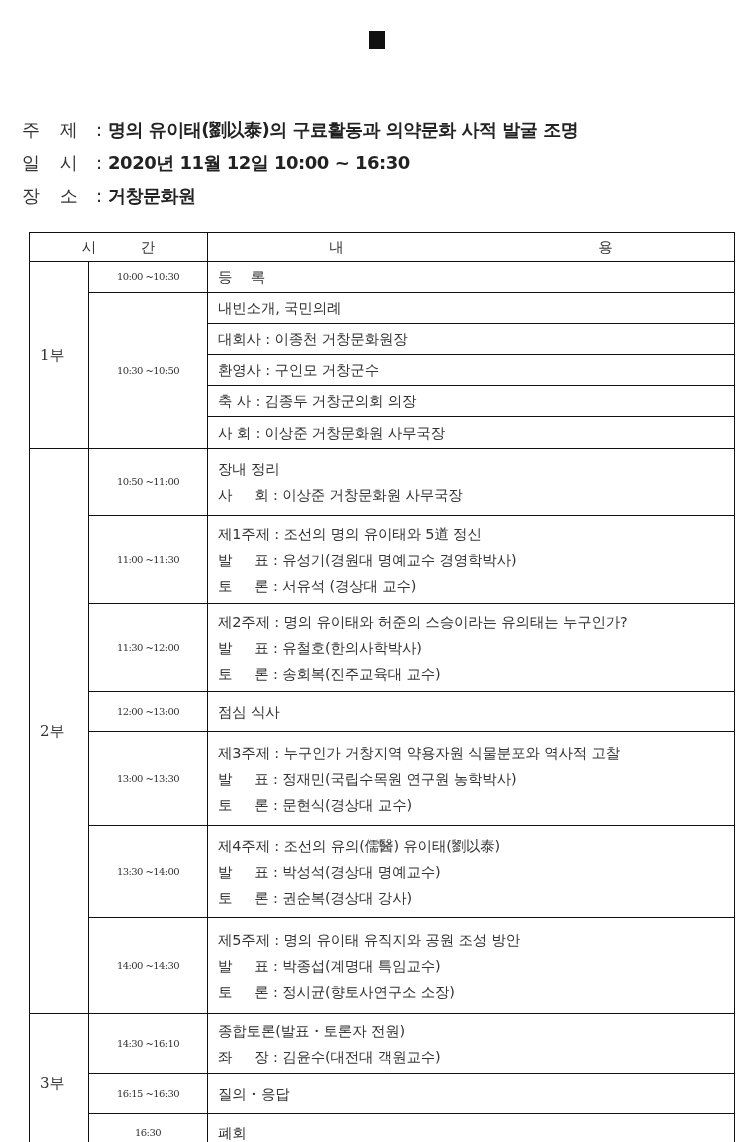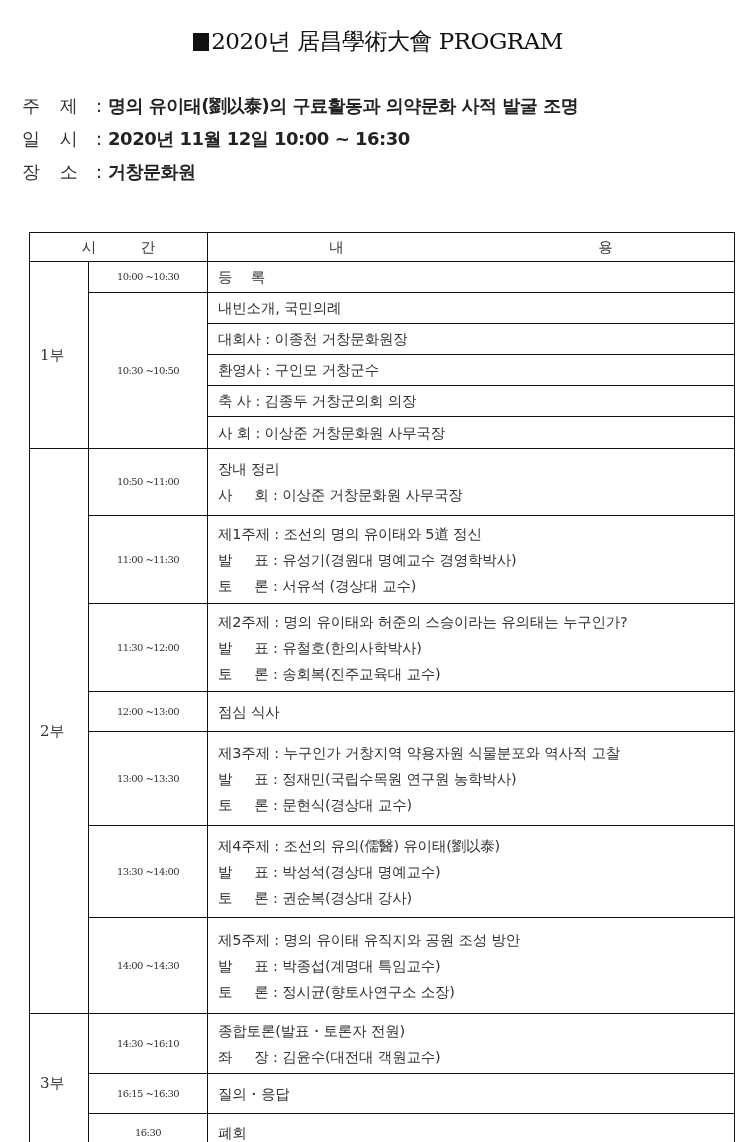--- a/index.html
+++ b/index.html
@@ -5,21 +5,21 @@
   html, body { margin: 0; padding: 0; background: #ffffff; }
   body {
     width: 756px; height: 1142px; position: relative; overflow: hidden;
     font-family: "DejaVu Serif", "Liberation Serif", serif; color: #1a1a1a;
   }
   .title {
     position: absolute; top: 26px; left: 0; width: 756px; text-align: center;
     font-size: 23px; letter-spacing: -0.5px; color: #111;
   }
   .title .sq { display: inline-block; width: 16px; height: 18px; background: #111; vertical-align: -2px; margin-right: 2px; }
-  .meta { position: absolute; left: 22px; font-size: 18px; color: #222; }
+  .meta { position: absolute; left: 22px; font-size: 18px; color: #222; margin-top: 24px; }
   .meta .lbl { display: inline-block; width: 74px; font-family: "DejaVu Sans", sans-serif; color: #333; word-spacing: 14px; }
   .meta .colon { font-family: "DejaVu Sans", sans-serif; margin-right: 6px; }
   .meta .val { font-family: "DejaVu Sans", sans-serif; font-weight: bold; letter-spacing: -0.5px; }
   table.prog {
     position: absolute; left: 29px; top: 204px; width: 705px;
     border-collapse: collapse; table-layout: fixed;
     font-family: "DejaVu Sans", sans-serif; font-size: 14.5px; color: #333; margin-top: 28px;
   }
   table.prog td, table.prog th {
     border: 1.5px solid #111; padding: 0 10px; vertical-align: middle;
@@ -29,21 +29,21 @@
   th.h-time { word-spacing: 40px; }
   th.h-content { word-spacing: 250px; }
   td.part { text-align: left; font-family: "DejaVu Serif", serif; font-size: 15px; padding: 0; }
   td.time { text-align: center; font-family: "DejaVu Serif", serif; font-size: 10px; letter-spacing: -0.6px; padding: 0; }
   td.content .ln { display: block; white-space: nowrap; letter-spacing: -0.2px; }
 </style>
 </head>
 <body>
 
 <div class="title">
-  <span class="sq"></span><span>2020년 居昌學術大會 PROGRAM</span>
+  <span class="sq"></span>
 </div>
 
 <div class="meta" style="top:94px;">
   <span class="lbl">주 제</span><span class="colon">:</span><span class="val">명의 유이태(劉以泰)의 구료활동과 의약문화 사적 발굴 조명</span>
 </div>
 <div class="meta" style="top:127px;">
   <span class="lbl">일 시</span><span class="colon">:</span><span class="val">2020년 11월 12일 10:00 ~ 16:30</span>
 </div>
 <div class="meta" style="top:160px;">
   <span class="lbl">장 소</span><span class="colon">:</span><span class="val">거창문화원</span>

